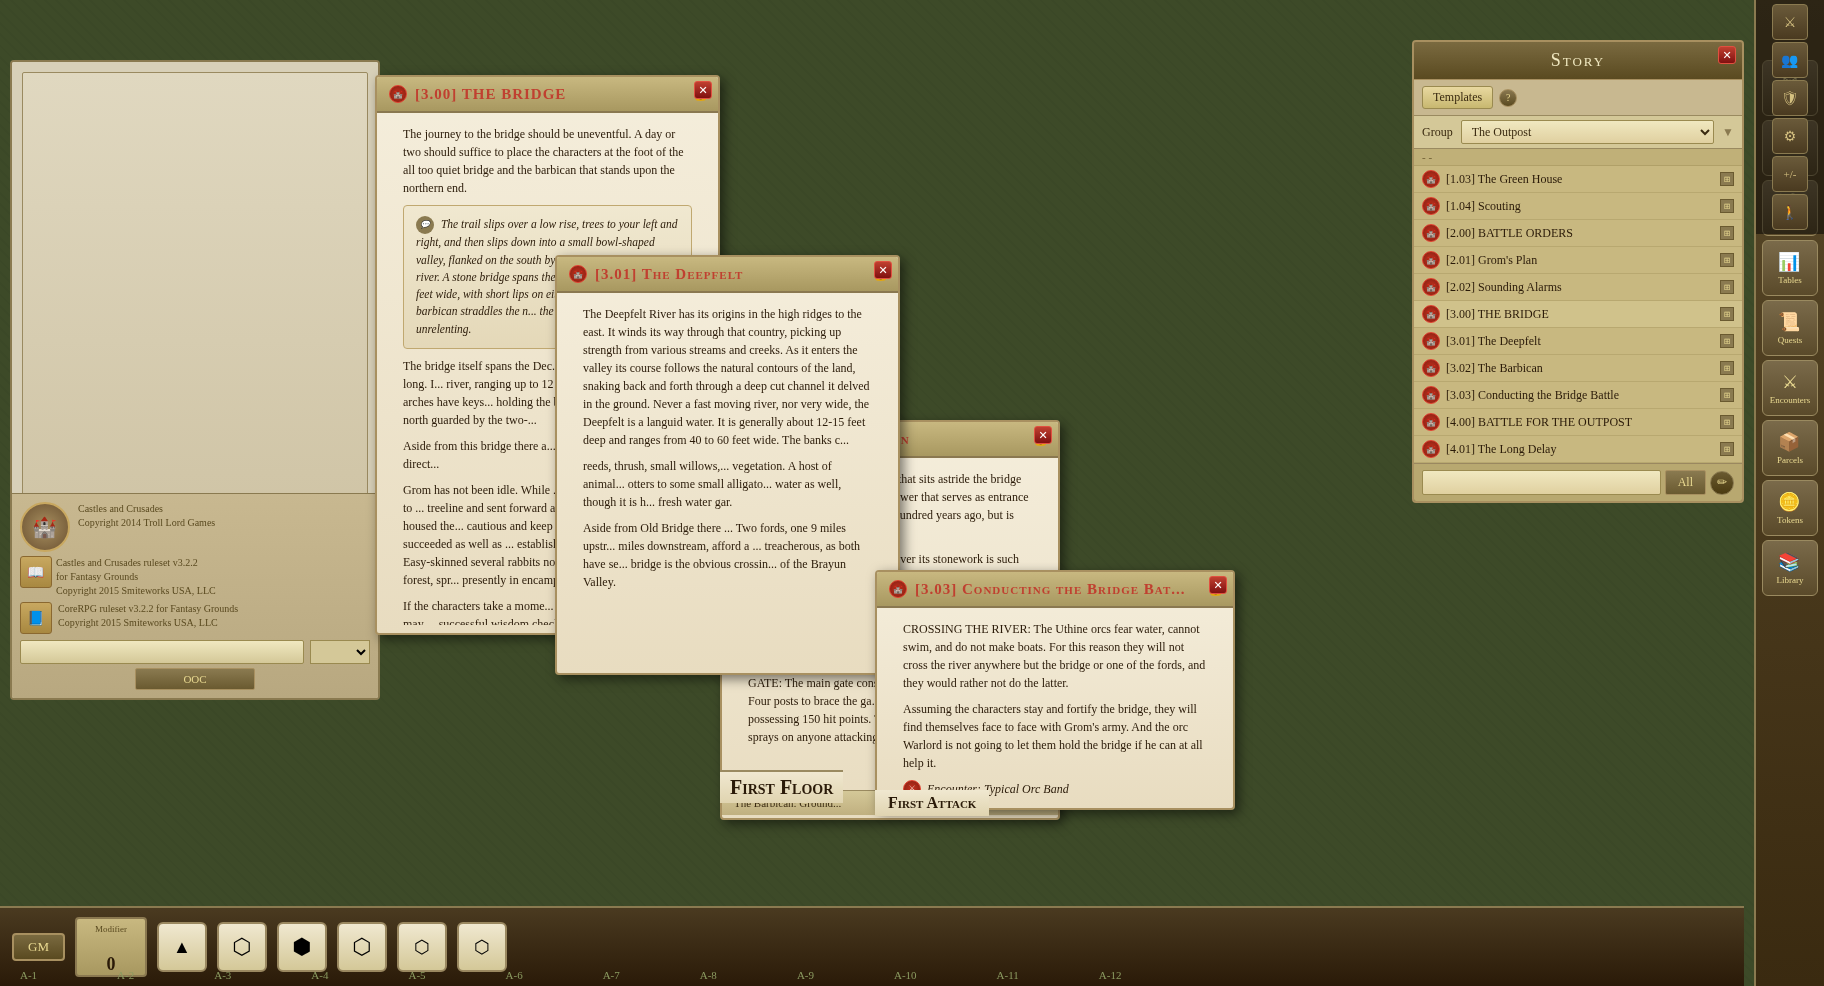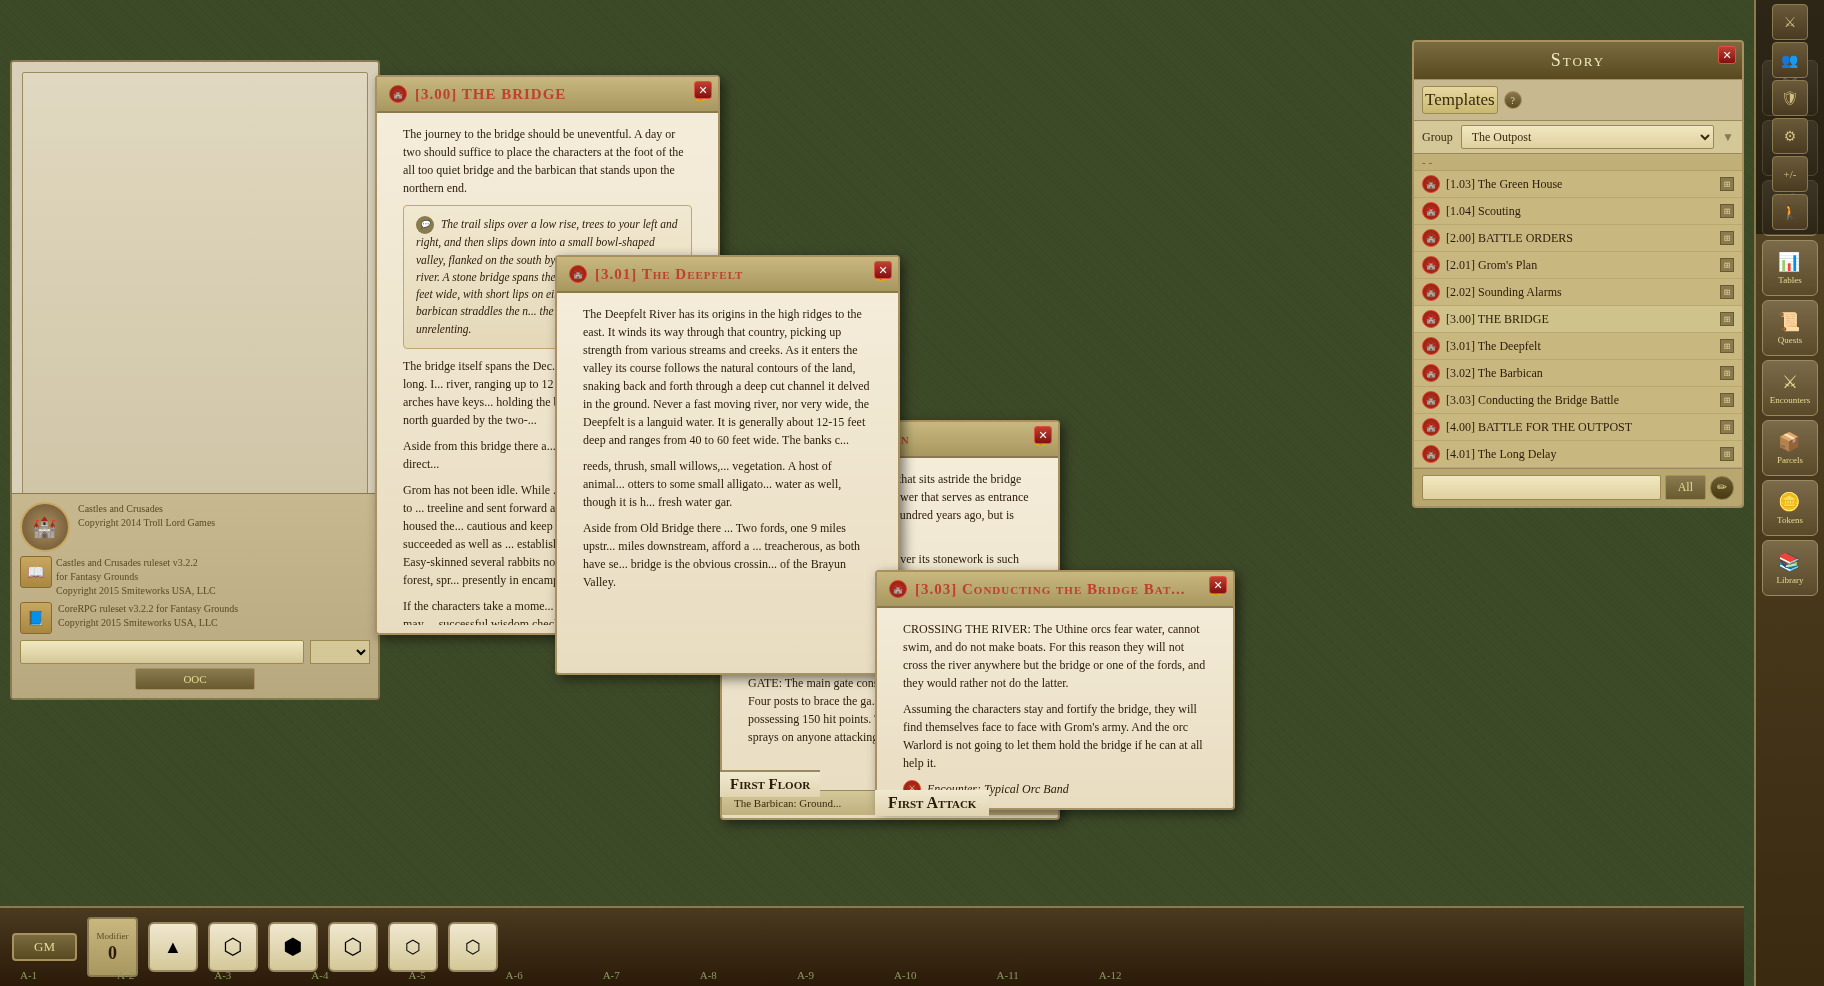--- a/index.html
+++ b/index.html
@@ -164,22 +164,22 @@
       display: flex;
       align-items: center;
       gap: 6px;
       border-bottom: 1px solid #9a8a60;
     }
 
     .story-templates-btn {
       background: linear-gradient(180deg, #e8d8a0, #c8b870);
       border: 1px solid #9a8a50;
       border-radius: 3px;
-      padding: 3px 2px;
-      font-size: 17px;
+      padding: 3px 10px;
+      font-size: 12px;
       color: #3a2a10;
       cursor: pointer;
       font-family: Georgia, serif;
     }
 
     .story-group-row {
       padding: 4px 8px;
       background: #d4c898;
       display: flex;
       align-items: center;
@@ -425,38 +425,38 @@
       display: flex;
       align-items: center;
       gap: 10px;
       padding: 0 12px;
     }
 
     .gm-badge {
       background: linear-gradient(180deg, #7a6a40, #5a4a20);
       border: 2px solid #a89060;
       border-radius: 4px;
-      padding: 4px 20px;
+      padding: 4px 14px;
       color: #e8d890;
       font-size: 13px;
       font-family: Georgia, serif;
       font-variant: small-caps;
     }
 
     .modifier-box {
       background: linear-gradient(180deg, #c8b880, #a89860);
       border: 2px solid #8a7850;
       border-radius: 4px;
-      width: 51px;
+      width: 72px;
       height: 60px;
       display: flex;
       flex-direction: column;
       align-items: center;
-      justify-content: center;
-      gap: 2px;
+      justify-content: flex-end;
+      gap: 20px;
     }
 
     .modifier-label { font-size: 9px; color: #5a4a20; }
     .modifier-value { font-size: 18px; font-weight: bold; color: #2a1a08; }
 
     .dice {
       width: 50px;
       height: 50px;
       background: linear-gradient(180deg, #f0e8d0, #d4c898);
       border: 2px solid #9a8860;
@@ -725,21 +725,21 @@
   <div class="doc-body" style="height:calc(100% - 44px);">
     <p>CROSSING THE RIVER: The Uthine orcs fear water, cannot swim, and do not make boats. For this reason they will not cross the river anywhere but the bridge or one of the fords, and they would rather not do the latter.</p>
     <p>Assuming the characters stay and fortify the bridge, they will find themselves face to face with Grom's army. And the orc Warlord is not going to let them hold the bridge if he can at all help it.</p>
     <div style="display:flex;align-items:center;gap:6px;margin-top:4px;">
       <div style="width:18px;height:18px;background:radial-gradient(circle,#c83020,#802010);border-radius:50%;border:1px solid #e04030;display:flex;align-items:center;justify-content:center;font-size:8px;color:#f0e0d0;">⚔</div>
       <span style="font-size:12px;font-style:italic;">Encounter: Typical Orc Band</span>
     </div>
   </div>
 </div>
 
-<div style="position:absolute;top:770px;left:720px;z-index:16;font-family:Georgia,serif;font-size:15px;font-variant:small-caps;color:#2a1a08;font-weight:bold;background:linear-gradient(180deg,#f0e8d0,#e0d4b0);padding:4px 10px;border-top:2px solid #9a8a60;">
+<div style="position:absolute;top:770px;left:720px;z-index:16;font-family:Georgia,serif;font-size:20px;font-variant:small-caps;color:#2a1a08;font-weight:bold;background:linear-gradient(180deg,#f0e8d0,#e0d4b0);padding:4px 10px;border-top:2px solid #9a8a60;">
   <span>First Floor</span>
 </div>
 
 <div style="position:absolute;top:790px;left:875px;z-index:26;font-family:Georgia,serif;font-size:16px;font-variant:small-caps;color:#2a1a08;font-weight:bold;background:linear-gradient(180deg,#f0e8d0,#e0d4b0);padding:4px 13px;">
   <span>First Attack</span>
 </div>
 
 <div class="bottom-bar">
   <div class="gm-badge">GM</div>
 

